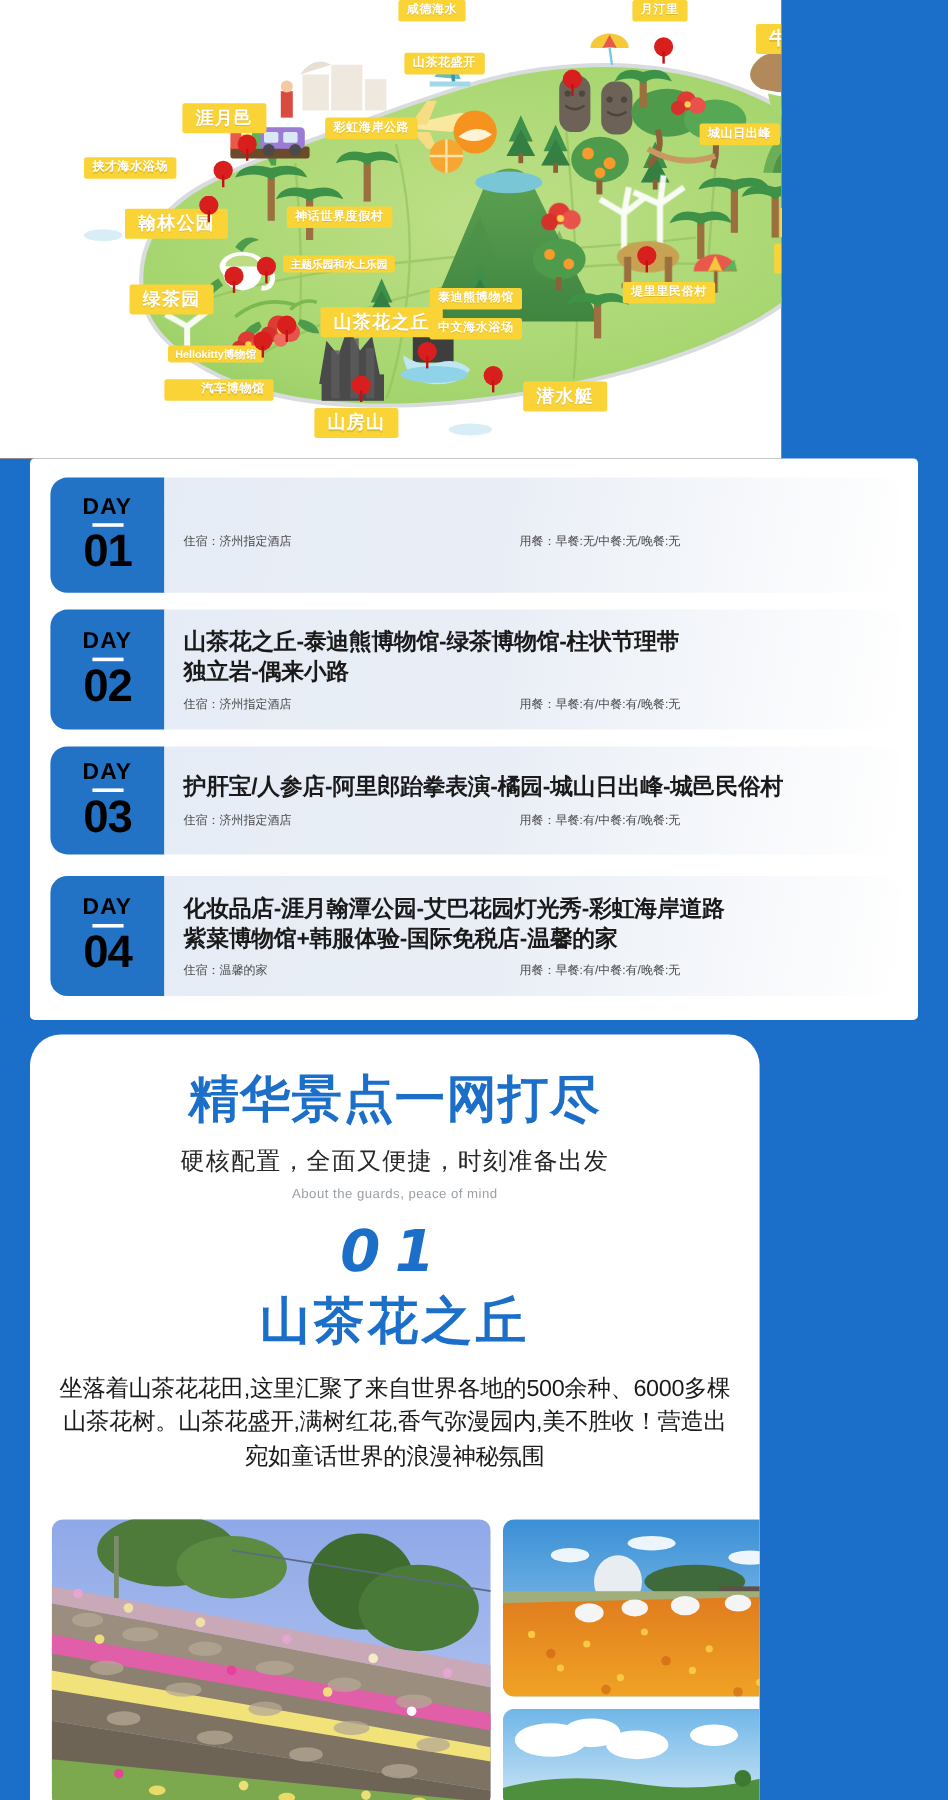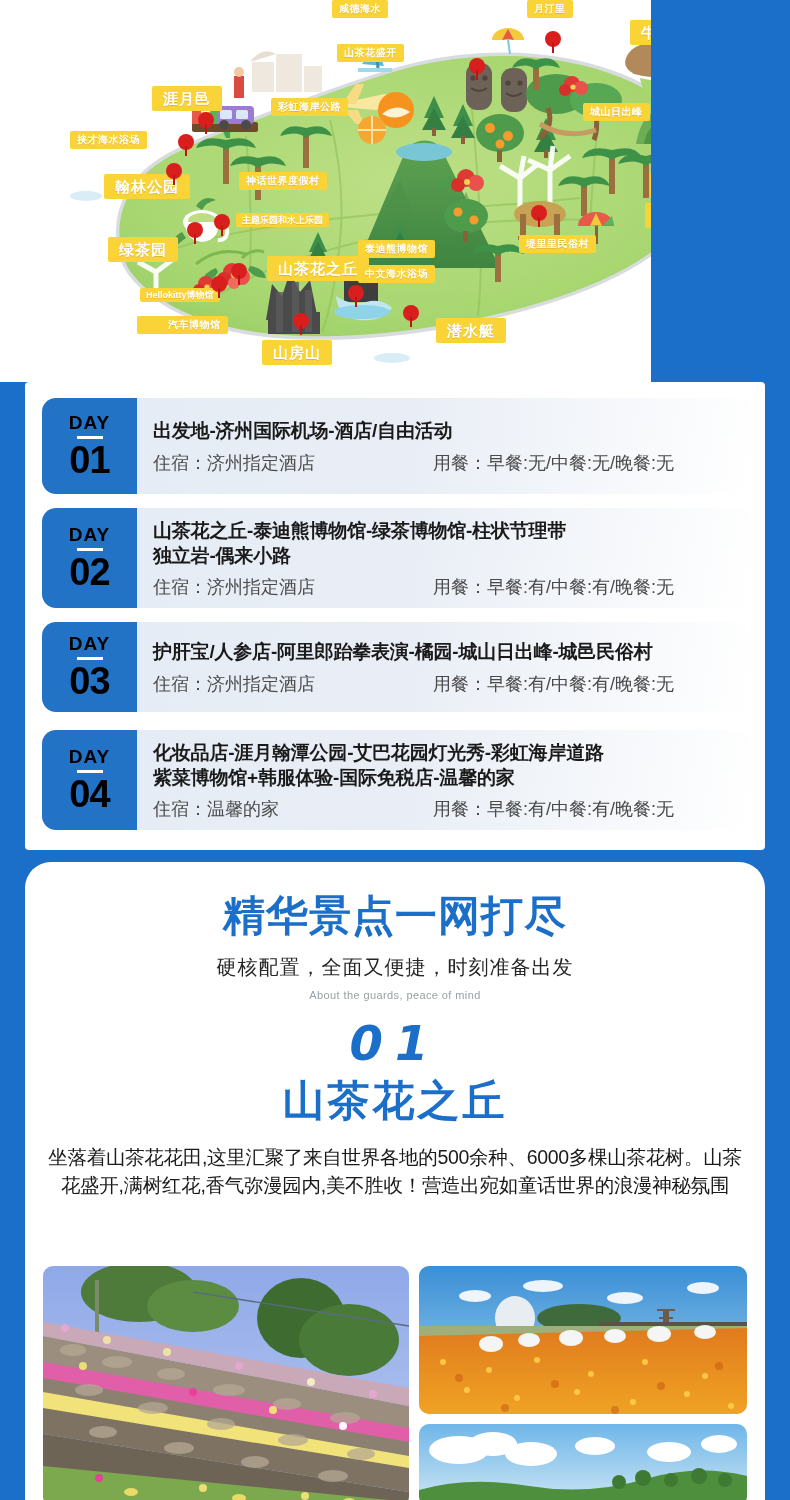--- a/index.html
+++ b/index.html
@@ -79,28 +79,28 @@
     padding:12px 14px 10px 16px;
     display:flex; flex-direction:column; justify-content:center;
   }
   .day-title{
     font-size:19px; font-weight:bold; color:#1a1a1a;
     line-height:1.28; letter-spacing:-.2px;
   }
   .day-meta{
     margin-top:7px;
     display:flex; align-items:center;
-    font-size:18px; color:#4a4a4a;
+    font-size:10px; color:#4a4a4a;
   }
   .meta-stay{ flex:0 0 280px; }
   .meta-meal{ flex:1; }
 
   
   .hl{
-    position:absolute; left:25px; top:862px; width:740px; height:638px;
+    position:absolute; left:25px; top:862px; width:608px; height:638px;
     background:#ffffff;
     border-radius:26px 26px 0 0;
     overflow:hidden;
   }
   .hl-title{
     text-align:center; margin-top:26px;
     font-size:42px; font-weight:bold; color:#1C6FC8;
     letter-spacing:1px;
     font-family:"DejaVu Sans",sans-serif;
   }
@@ -545,21 +545,20 @@
 
 <div class="itin">
   <div id="day-cards">
       <div class="day-card" style="top: 16px; height: 96px;">
         <div class="day-badge">
           <div class="d-word">DAY</div>
           <div class="d-rule"></div>
           <div class="d-num">01</div>
         </div>
         <div class="day-body">
-          <div class="day-title">出发地-济州国际机场-酒店/自由活动</div>
           <div class="day-meta">
             <span class="meta-stay">住宿：济州指定酒店</span>
             <span class="meta-meal">用餐：早餐:无/中餐:无/晚餐:无</span>
           </div>
         </div>
       </div>
       <div class="day-card" style="top: 126px; height: 100px;">
         <div class="day-badge">
           <div class="d-word">DAY</div>
           <div class="d-rule"></div>

